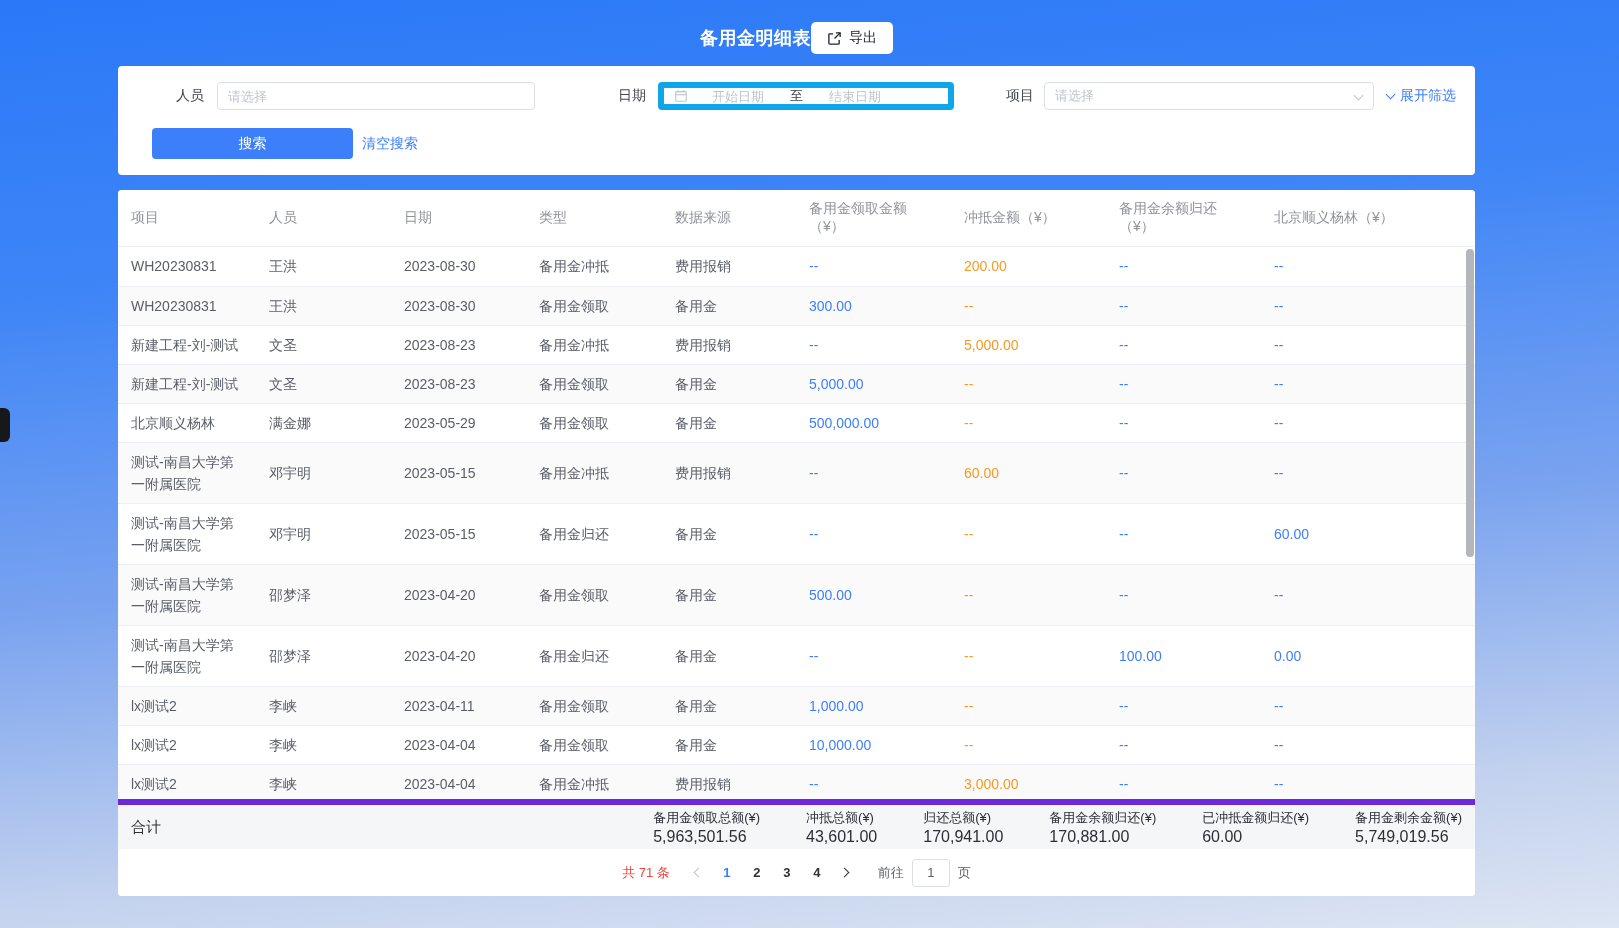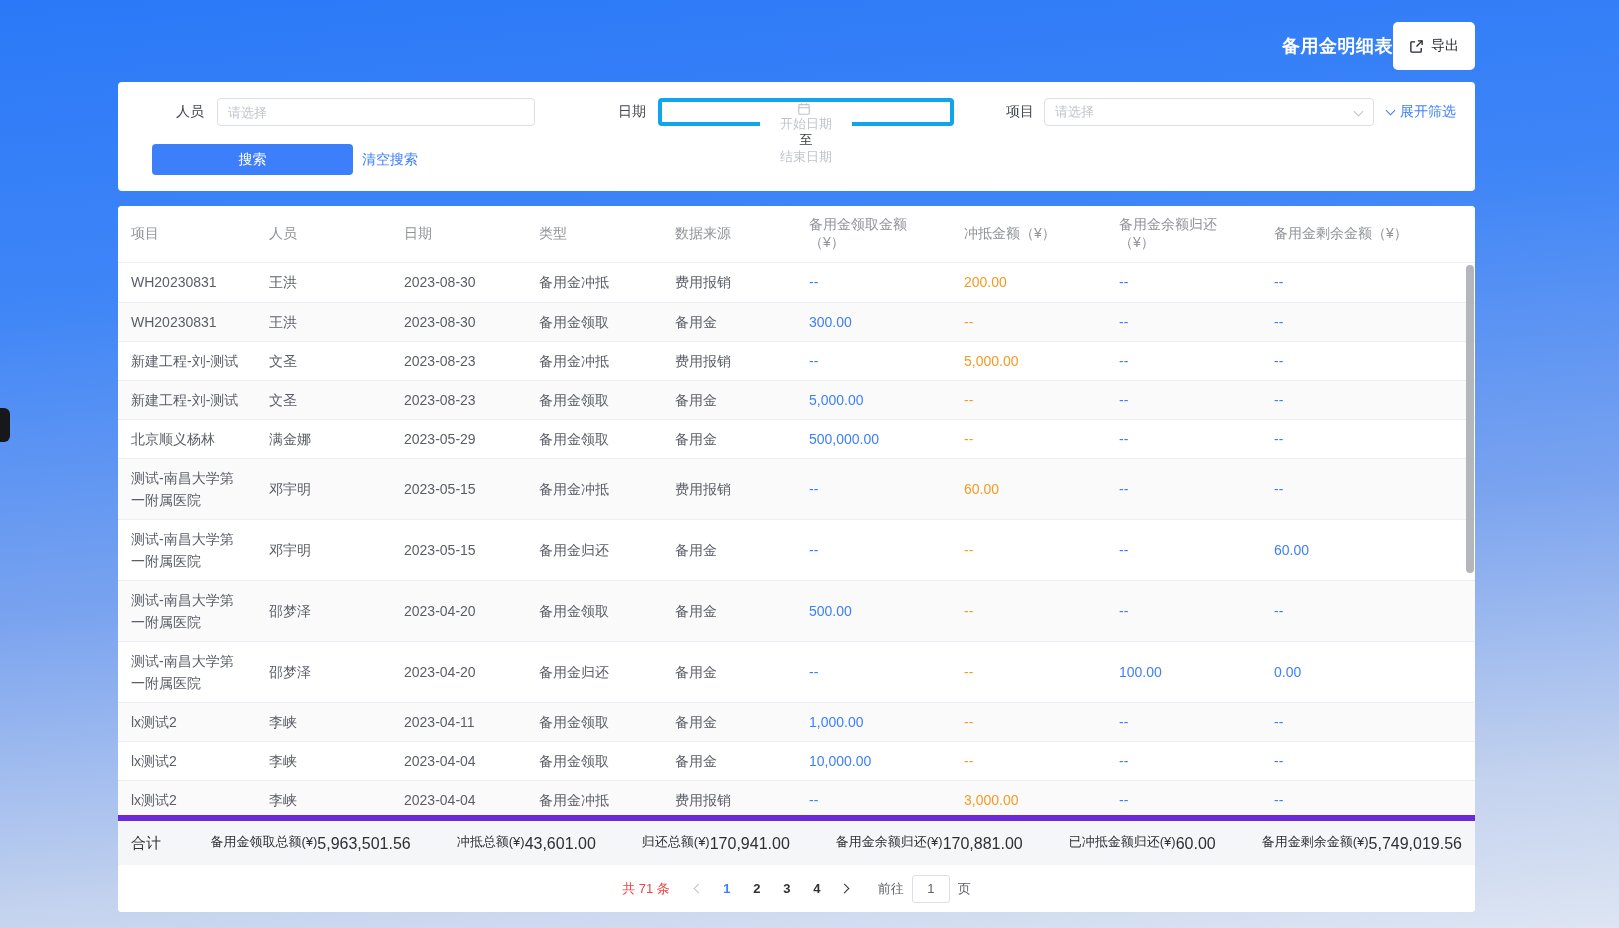--- a/index.html
+++ b/index.html
@@ -6,45 +6,45 @@
   html,body { width: 1619px; height: 928px; }
   body {
     font-family: "Liberation Sans", "DejaVu Sans", sans-serif;
     background: linear-gradient(175deg, #2b79f8 0%, #3e85f7 28%, #7aa3ef 58%, #c3d2ee 85%, #dde5f3 100%);
     overflow: hidden;
     position: relative;
   }
   .content { width: 1357px; margin: 0 auto 0 118px; }
 
   
-  .topbar { display: flex; justify-content: flex-end; align-items: center; padding: 22px 0 12px; }
+  .topbar { display: flex; justify-content: center; align-items: center; padding: 22px 0 12px; }
   .page-title { color: #ffffff; font-size: 18px; font-weight: 700; letter-spacing: 0.5px; }
   .export-btn {
     display: flex; align-items: center; gap: 7px;
     background: #ffffff; border: none; border-radius: 5px;
-    height: 48px; padding: 0 16px; font-size: 14px; color: #1f2329; cursor: pointer;
+    height: 32px; padding: 0 16px; font-size: 14px; color: #1f2329; cursor: pointer;
     font-family: inherit;
   }
   .export-btn svg { display: block; }
 
   
   .filter-card { background: #ffffff; border-radius: 4px; padding: 16px 17px 16px 18px; }
   .filter-row { display: flex; align-items: center; }
   .f-label { font-size: 14px; color: #42464e; white-space: nowrap; }
   .f-input {
     height: 28px; border: 1px solid #dcdfe6; border-radius: 4px;
     font-size: 13px; color: #606266; padding: 0 10px; font-family: inherit; outline: none;
   }
   .f-input::placeholder { color: #bfc4cc; }
   .person-input { width: 318px; margin-left: 13px; }
   .group-person { display: flex; align-items: center; margin-left: 40px; }
   .group-date { display: flex; align-items: center; margin-left: 83px; }
   .date-range {
     display: flex; align-items: center; width: 296px; height: 28px; margin-left: 12px;
-    border: 4px solid #0ea5e9; border-radius: 4px; padding: 0 10px; flex-direction: column;
+    border: 6px solid #0ea5e9; border-radius: 4px; padding: 0 10px;
   }
   .date-range input { border: none; outline: none; width: 92px; font-size: 13px; text-align: center; color: #606266; font-family: inherit; }
   .date-range input::placeholder { color: #bfc4cc; }
   .date-sep { font-size: 13px; color: #3c4047; margin: 0 6px; }
   .cal-icon { color: #c0c4cc; margin-right: 4px; display: flex; }
   .group-project { display: flex; align-items: center; margin-left: 52px; }
   .select-box {
     position: relative; display: flex; align-items: center; width: 330px; height: 28px; margin-left: 10px;
     border: 1px solid #dcdfe6; border-radius: 4px; padding: 0 24px 0 10px;
   }
@@ -84,21 +84,21 @@
     background: #b4b6bb; border-radius: 4px; cursor: pointer;
   }
 
   
   .summary-row {
     display: flex; align-items: center; background: #f5f6f7; border-top: 6px solid #6d28d9;
     height: 50px; padding: 0 13px;
   }
   .sum-total-label { font-size: 15px; color: #303133; }
   .sum-items { display: flex; margin-left: auto; gap: 46px; align-items: center; }
-  .sum-item { display: flex; flex-direction: row; }
+  .sum-item { display: flex; flex-direction: column; }
   .sum-label { font-size: 13px; color: #2b2f36; font-weight: 500; line-height: 17px; }
   .sum-value { font-size: 16px; color: #2b2f36; line-height: 18px; margin-top: 2px; }
 
   
   .pagination { display: flex; align-items: center; justify-content: center; height: 47px; background: #ffffff; font-size: 13px; }
   .total-text { color: #ef4444; margin-right: 16px; }
   .pg-arrow { background: none; border: none; width: 26px; height: 28px; display: flex; align-items: center; justify-content: center; cursor: pointer; }
   .pg-arrow .chev { width: 7px; height: 7px; }
   .chev-left { transform: rotate(135deg); }
   .chev-right { transform: rotate(-45deg); }
@@ -199,21 +199,21 @@
       <thead>
         <tr>
           <th>项目</th>
           <th>人员</th>
           <th>日期</th>
           <th>类型</th>
           <th>数据来源</th>
           <th>备用金领取金额（¥）</th>
           <th>冲抵金额（¥）</th>
           <th>备用金余额归还（¥）</th>
-          <th>备用金剩余金额（¥）</th>
+          <th>北京顺义杨林（¥）</th>
         </tr>
       </thead>
     </table>
     <div class="tbody-wrap">
       <table>
         <colgroup>
           <col class="c1">
             <col class="c2">
             <col class="c3">
             <col class="c4">

